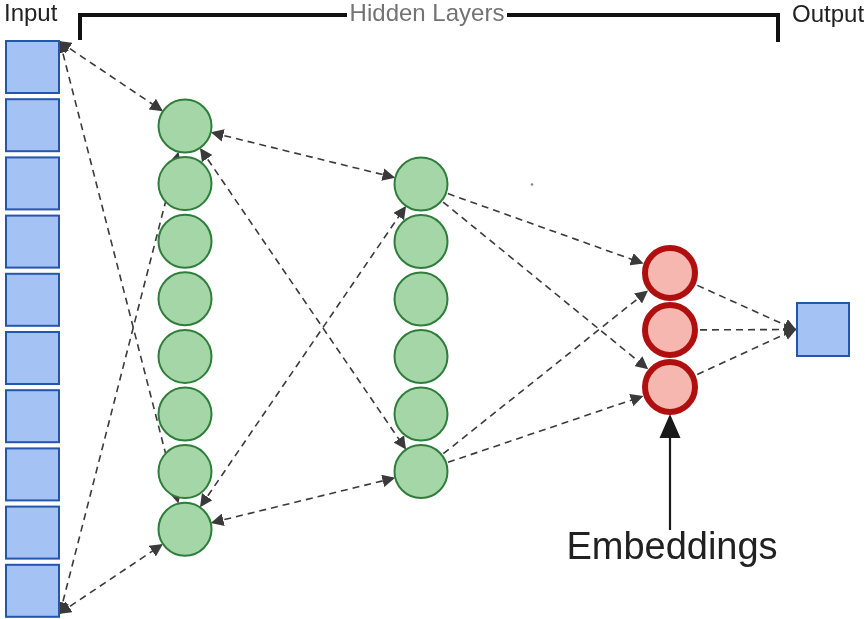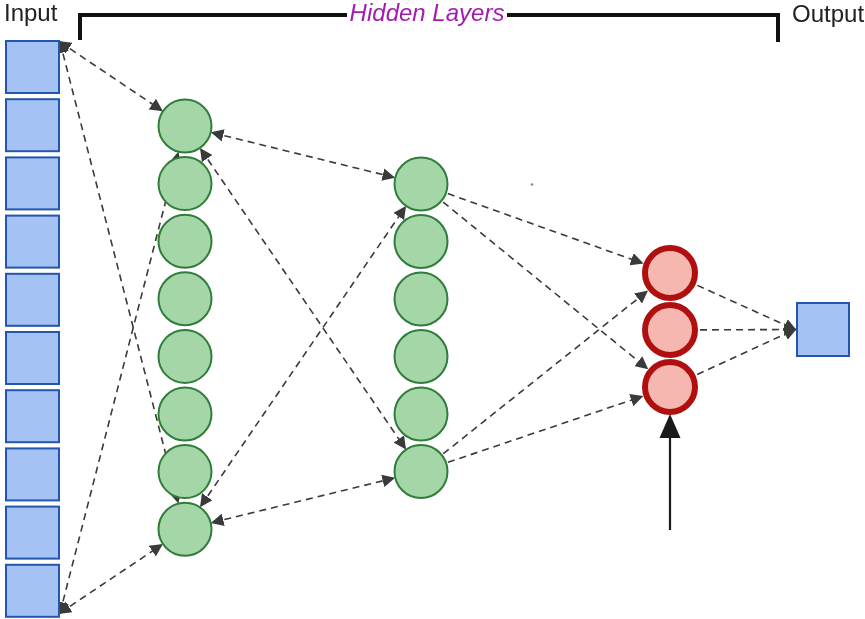--- a/index.html
+++ b/index.html
@@ -78,15 +78,16 @@
         <rect x="797" y="303" width="52" height="53" fill="#a4c2f4" stroke="#2456ad" stroke-width="2"></rect>
       </g>
     <g id="g-annot">
         <line x1="670" y1="530" x2="670" y2="437" stroke="#1a1a1a" stroke-width="2.2"></line>
         <polygon points="670,414 659.5,438 680.5,438" fill="#1a1a1a"></polygon>
         <circle cx="532" cy="184.5" r="1.3" fill="#888888"></circle>
       </g>
   </svg>
 
   <div class="label label-sm" id="input-label" style="color: rgb(33, 33, 33);">Input</div>
-  <div class="label label-sm" id="hidden-label" style="color: #a21caf; font-style: italic;">Hidden Layers</div>
+  <div class="label label-sm" id="hidden-label" style="color: #737373;">Hidden Layers</div>
   <div class="label label-sm" id="output-label" style="color: rgb(33, 33, 33); text-align: right;">Output</div>
+  <div class="label" id="embeddings-label" style="color: rgb(33, 33, 33);">Embeddings</div>
 </div>
 
 </body></html>

